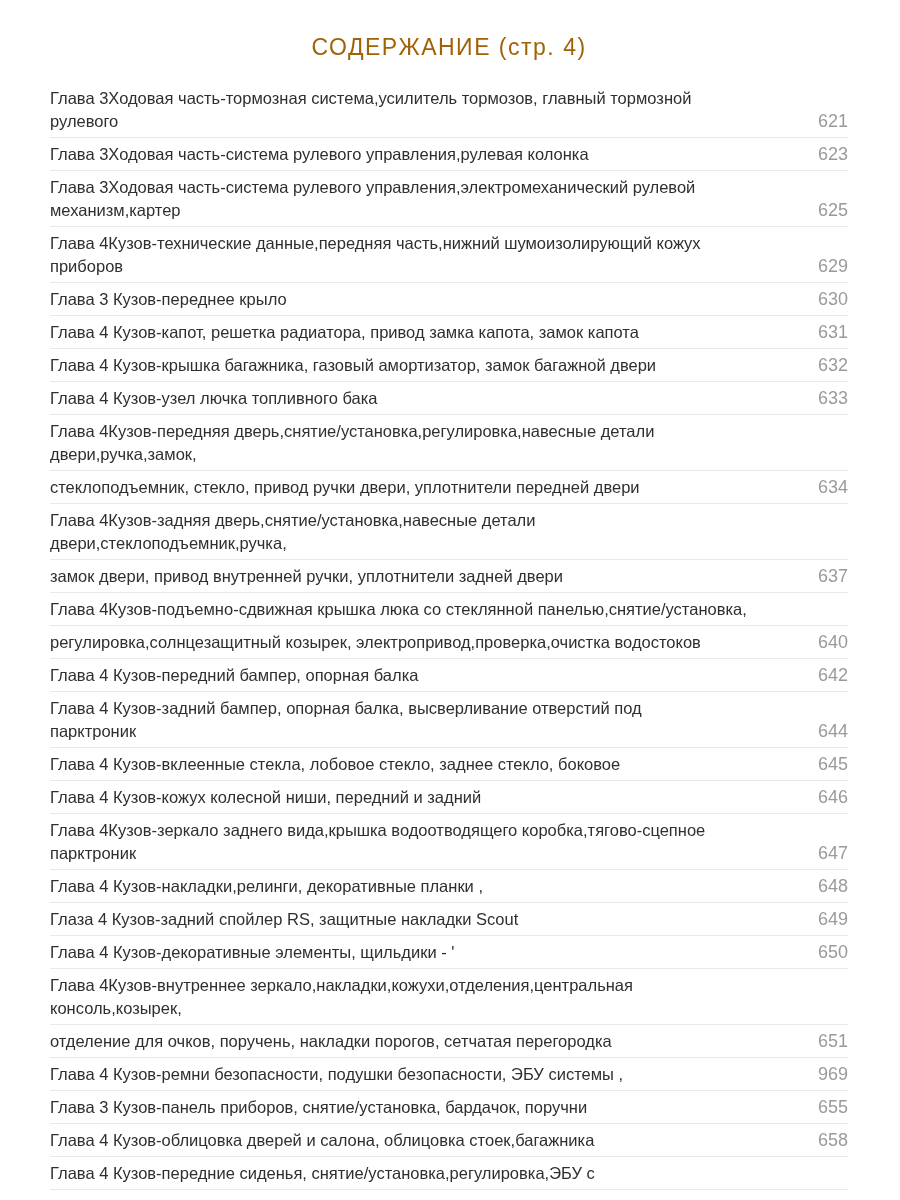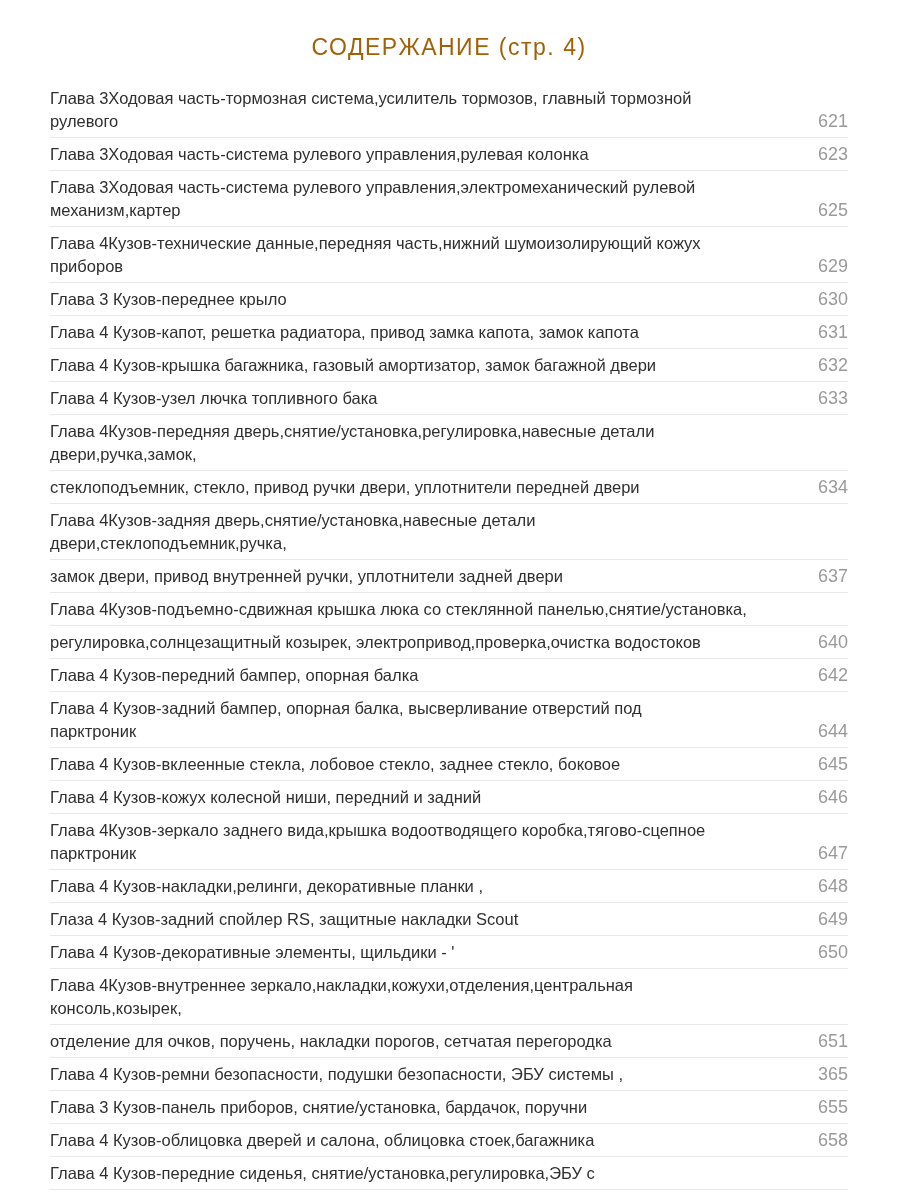--- a/index.html
+++ b/index.html
@@ -232,21 +232,21 @@
     <div class="entry-lines">
           <div class="entry-line">отделение для очков, поручень, накладки порогов, сетчатая перегородка</div>
         </div>
     <span class="entry-page">651</span>
   </div>
 
   <div class="toc-row">
     <div class="entry-lines">
           <div class="entry-line">Глава 4 Кузов-ремни безопасности, подушки безопасности, ЭБУ системы ,</div>
         </div>
-    <span class="entry-page">365</span>
+    <span class="entry-page">969</span>
   </div>
 
   <div class="toc-row">
     <div class="entry-lines">
           <div class="entry-line">Глава 3 Кузов-панель приборов, снятие/установка, бардачок, поручни</div>
         </div>
     <span class="entry-page">655</span>
   </div>
 
   <div class="toc-row">

